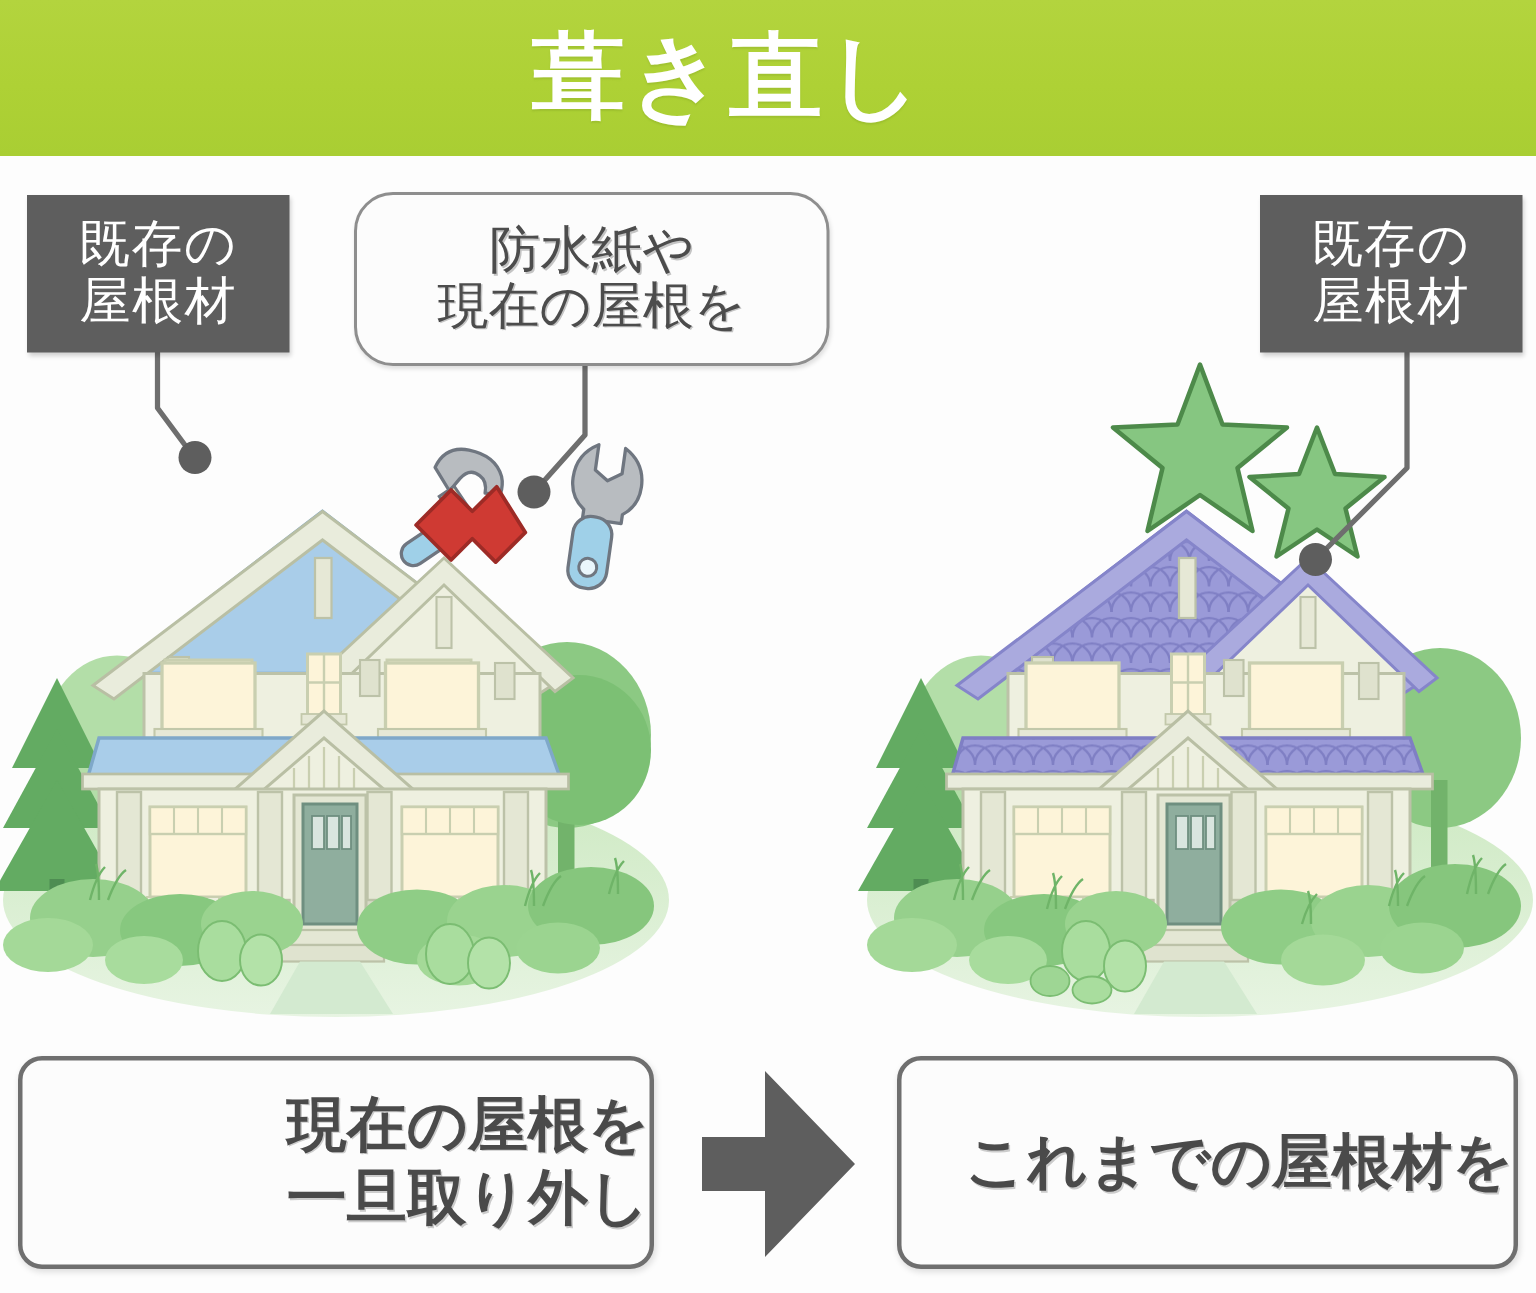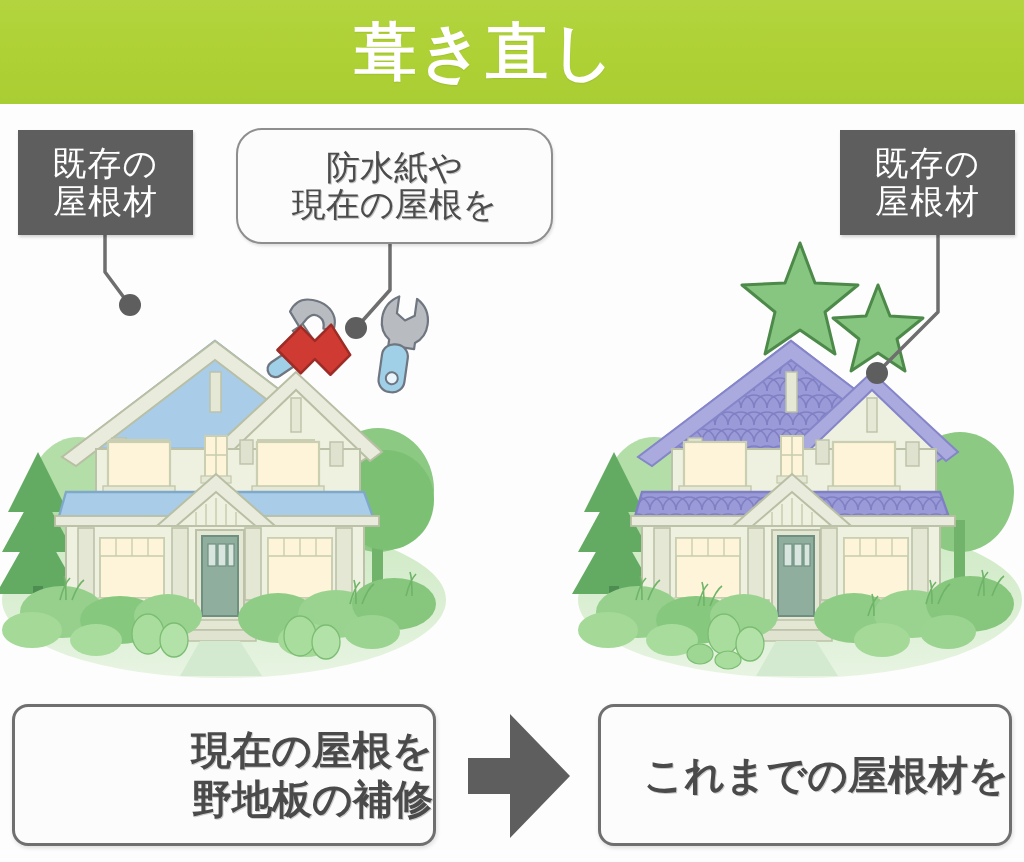--- a/index.html
+++ b/index.html
@@ -467,21 +467,21 @@
     <span class="ln">現在の屋根を</span>
   </div>
 
   <div id="callout-right-existing" class="callout dark">
     <span class="ln">既存の</span>
     <span class="ln">屋根材</span>
   </div>
 
   <div id="caption-left" class="caption-box">
     <span class="ln">現在の屋根を</span>
-    <span class="ln">野地板の補修</span>
+    <span class="ln">一旦取り外し</span>
   </div>
 
   <svg id="step-arrow" viewBox="0 0 120 140" xmlns="http://www.w3.org/2000/svg">
     <polygon points="10,52 52,52 52,8 112,70 52,132 52,88 10,88" fill="#5e5e5e"></polygon>
   </svg>
 
   <div id="caption-right" class="caption-box">
     <span class="ln">これまでの屋根材を</span>
   </div>
 

